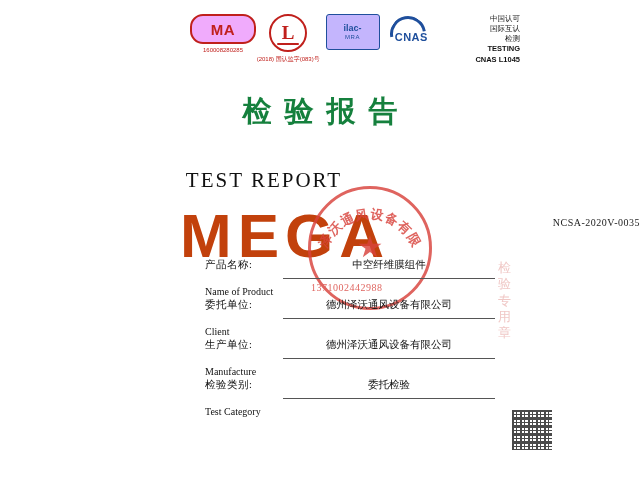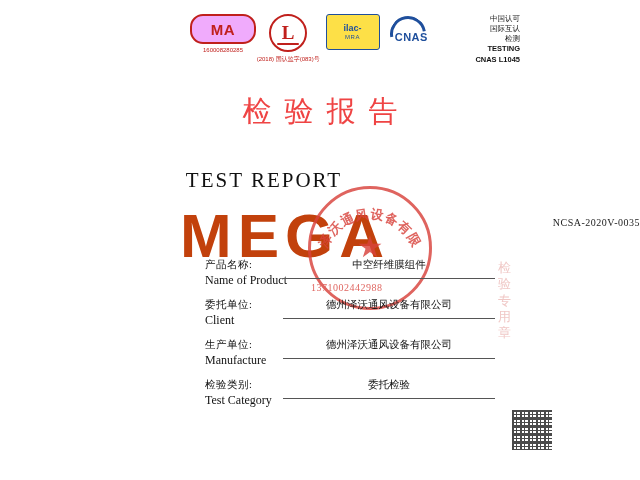--- a/index.html
+++ b/index.html
@@ -97,21 +97,21 @@
     font-size: 6px;
     white-space: nowrap;
   }
 
   
   .ilac-mark {
     width: 52px;
     height: 34px;
     border: 1px solid #1f4f9c;
     border-radius: 3px;
-    background: #fde047;
+    background: #c4b5fd;
     display: flex;
     flex-direction: column;
     align-items: center;
     justify-content: center;
     line-height: 1.05;
   }
   .ilac-top {
     color: #1f4f9c;
     font-family: "Liberation Sans", sans-serif;
     font-size: 9px;
@@ -170,24 +170,24 @@
   }
 
   
   .title-cn {
     position: absolute;
     top: 92px;
     left: 0;
     width: 640px;
     text-align: center;
     font-size: 29px;
-    font-weight: normal;
+    font-weight: bold;
     letter-spacing: 13px;
     text-indent: 13px;
-    color: #ef4444;
+    color: #15803d;
   }
   .title-en {
     position: absolute;
     top: 128px;
     left: 0;
     width: 528px;
     text-align: center;
     font-size: 21px;
     letter-spacing: 2px;
     color: #111;
@@ -221,23 +221,23 @@
     width: 74px;
     font-family: Liberation Serif, serif;
   }
   .label-cn {
     font-size: 10.5px;
     color: #111;
     letter-spacing: 0.5px;
     white-space: nowrap;
   }
   .label-en {
-    font-size: 12px;
+    font-size: 10px;
     color: #111;
-    margin-top: 1px;
+    margin-top: 14px;
     white-space: nowrap;
   }
   .field-value {
     position: absolute;
     left: 78px;
     right: 0;
     top: 0;
     height: 18px;
     text-align: center;
     font-size: 10.5px;

